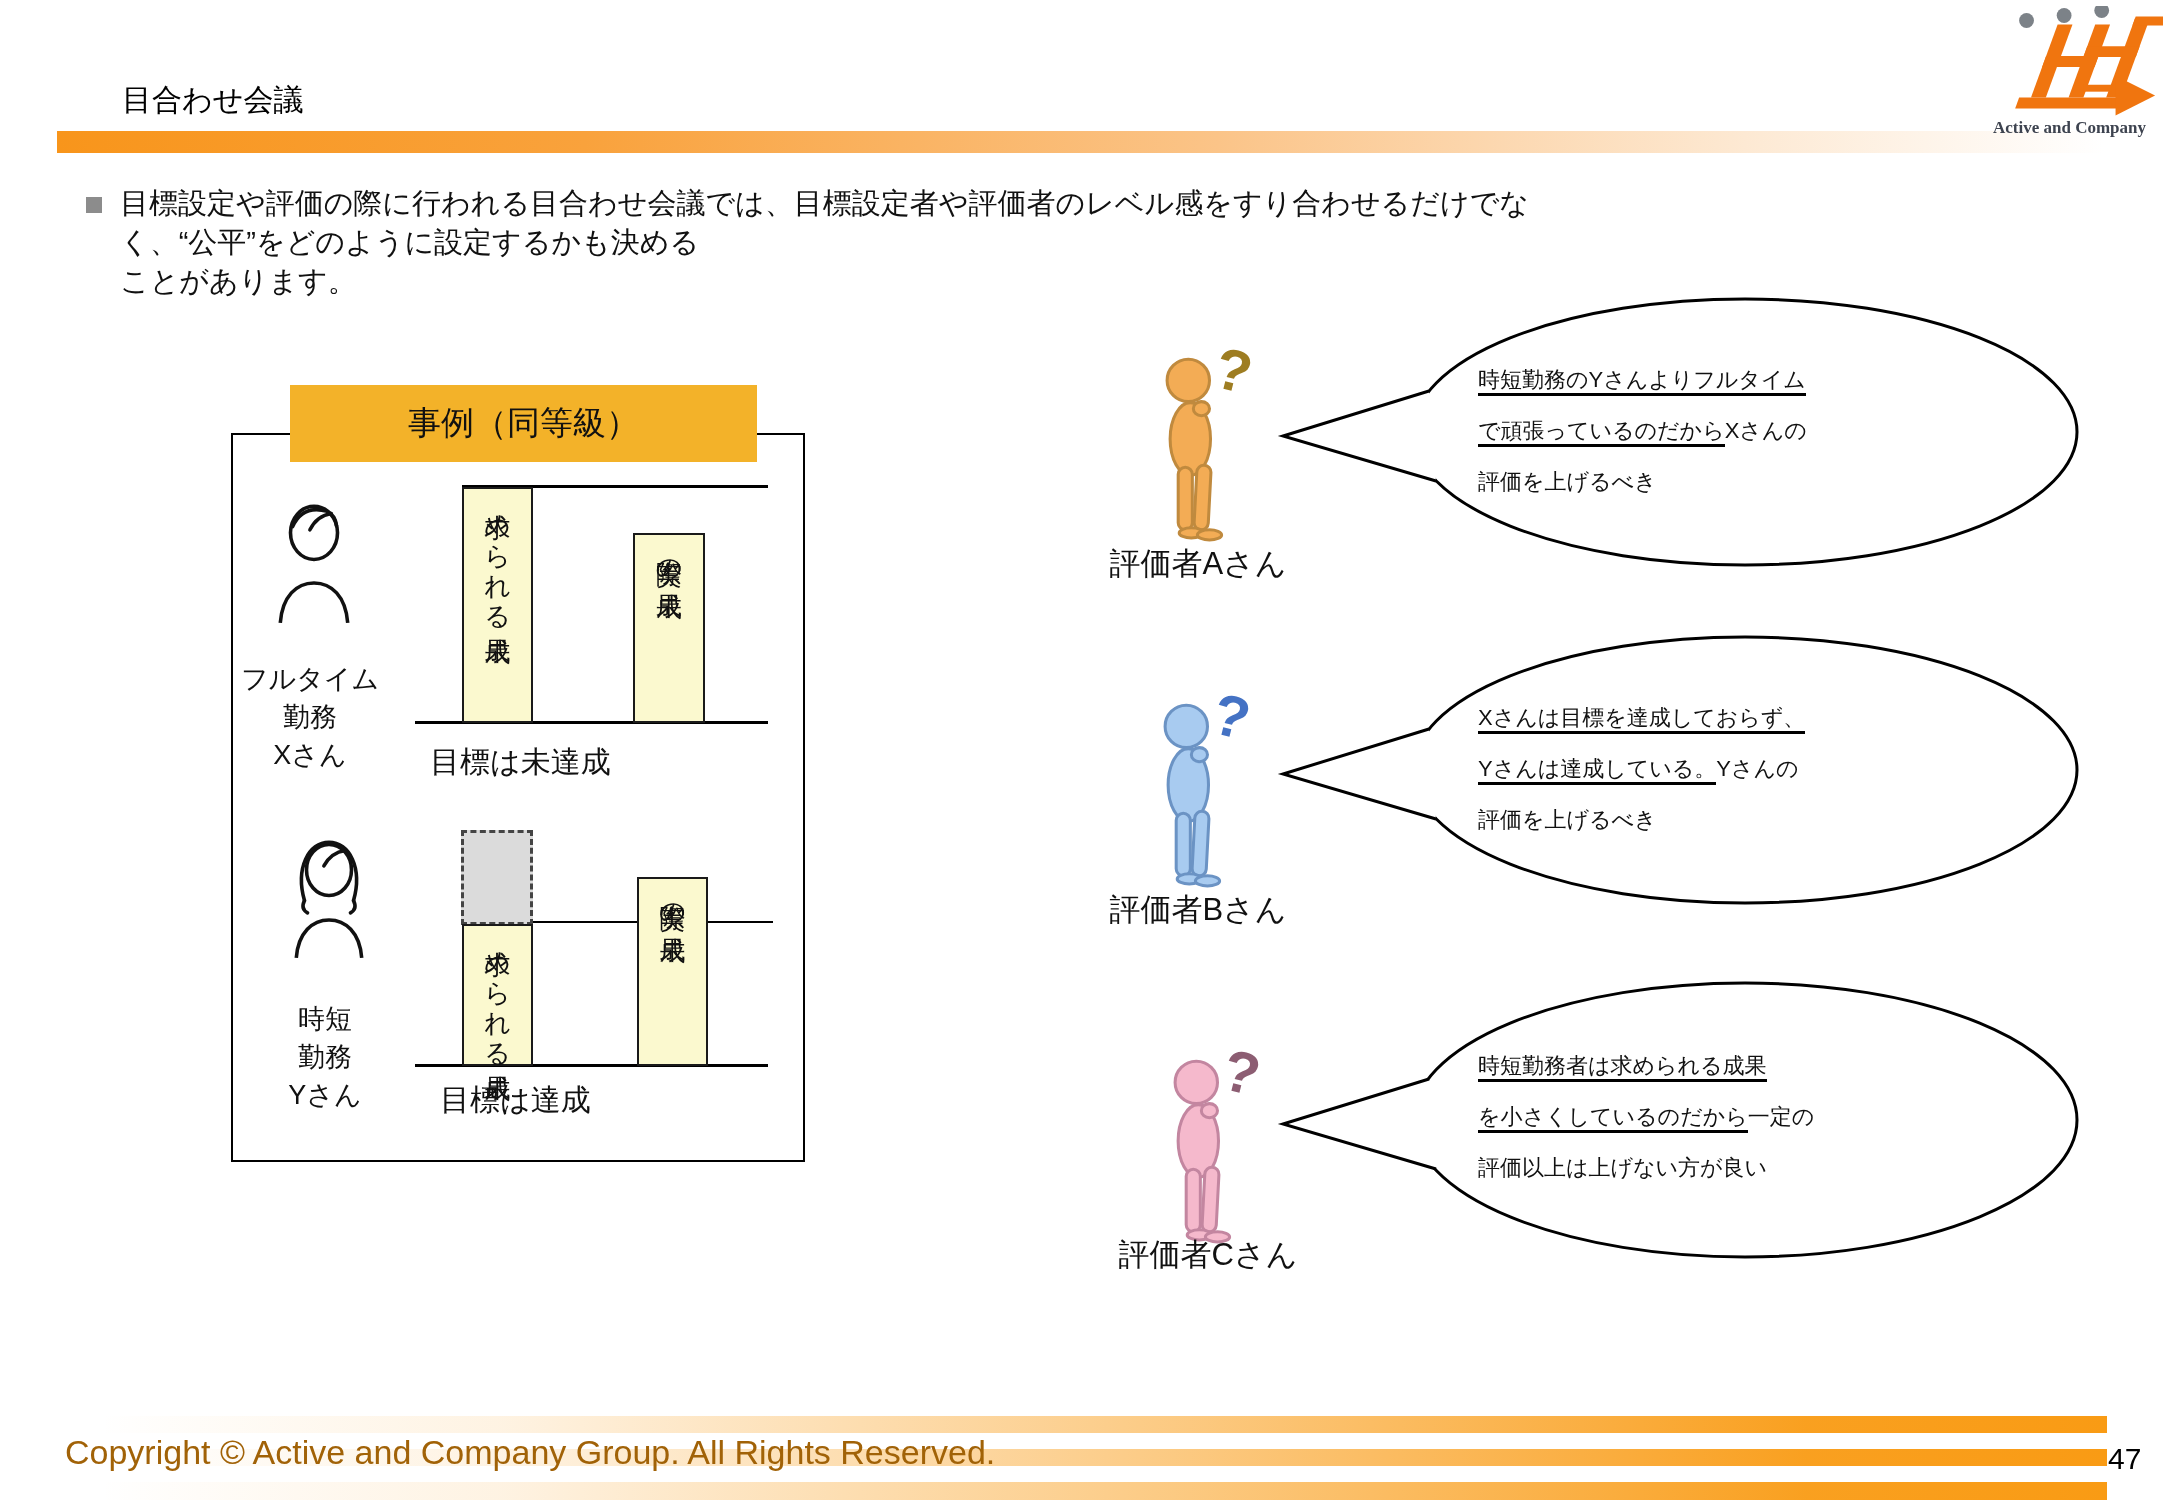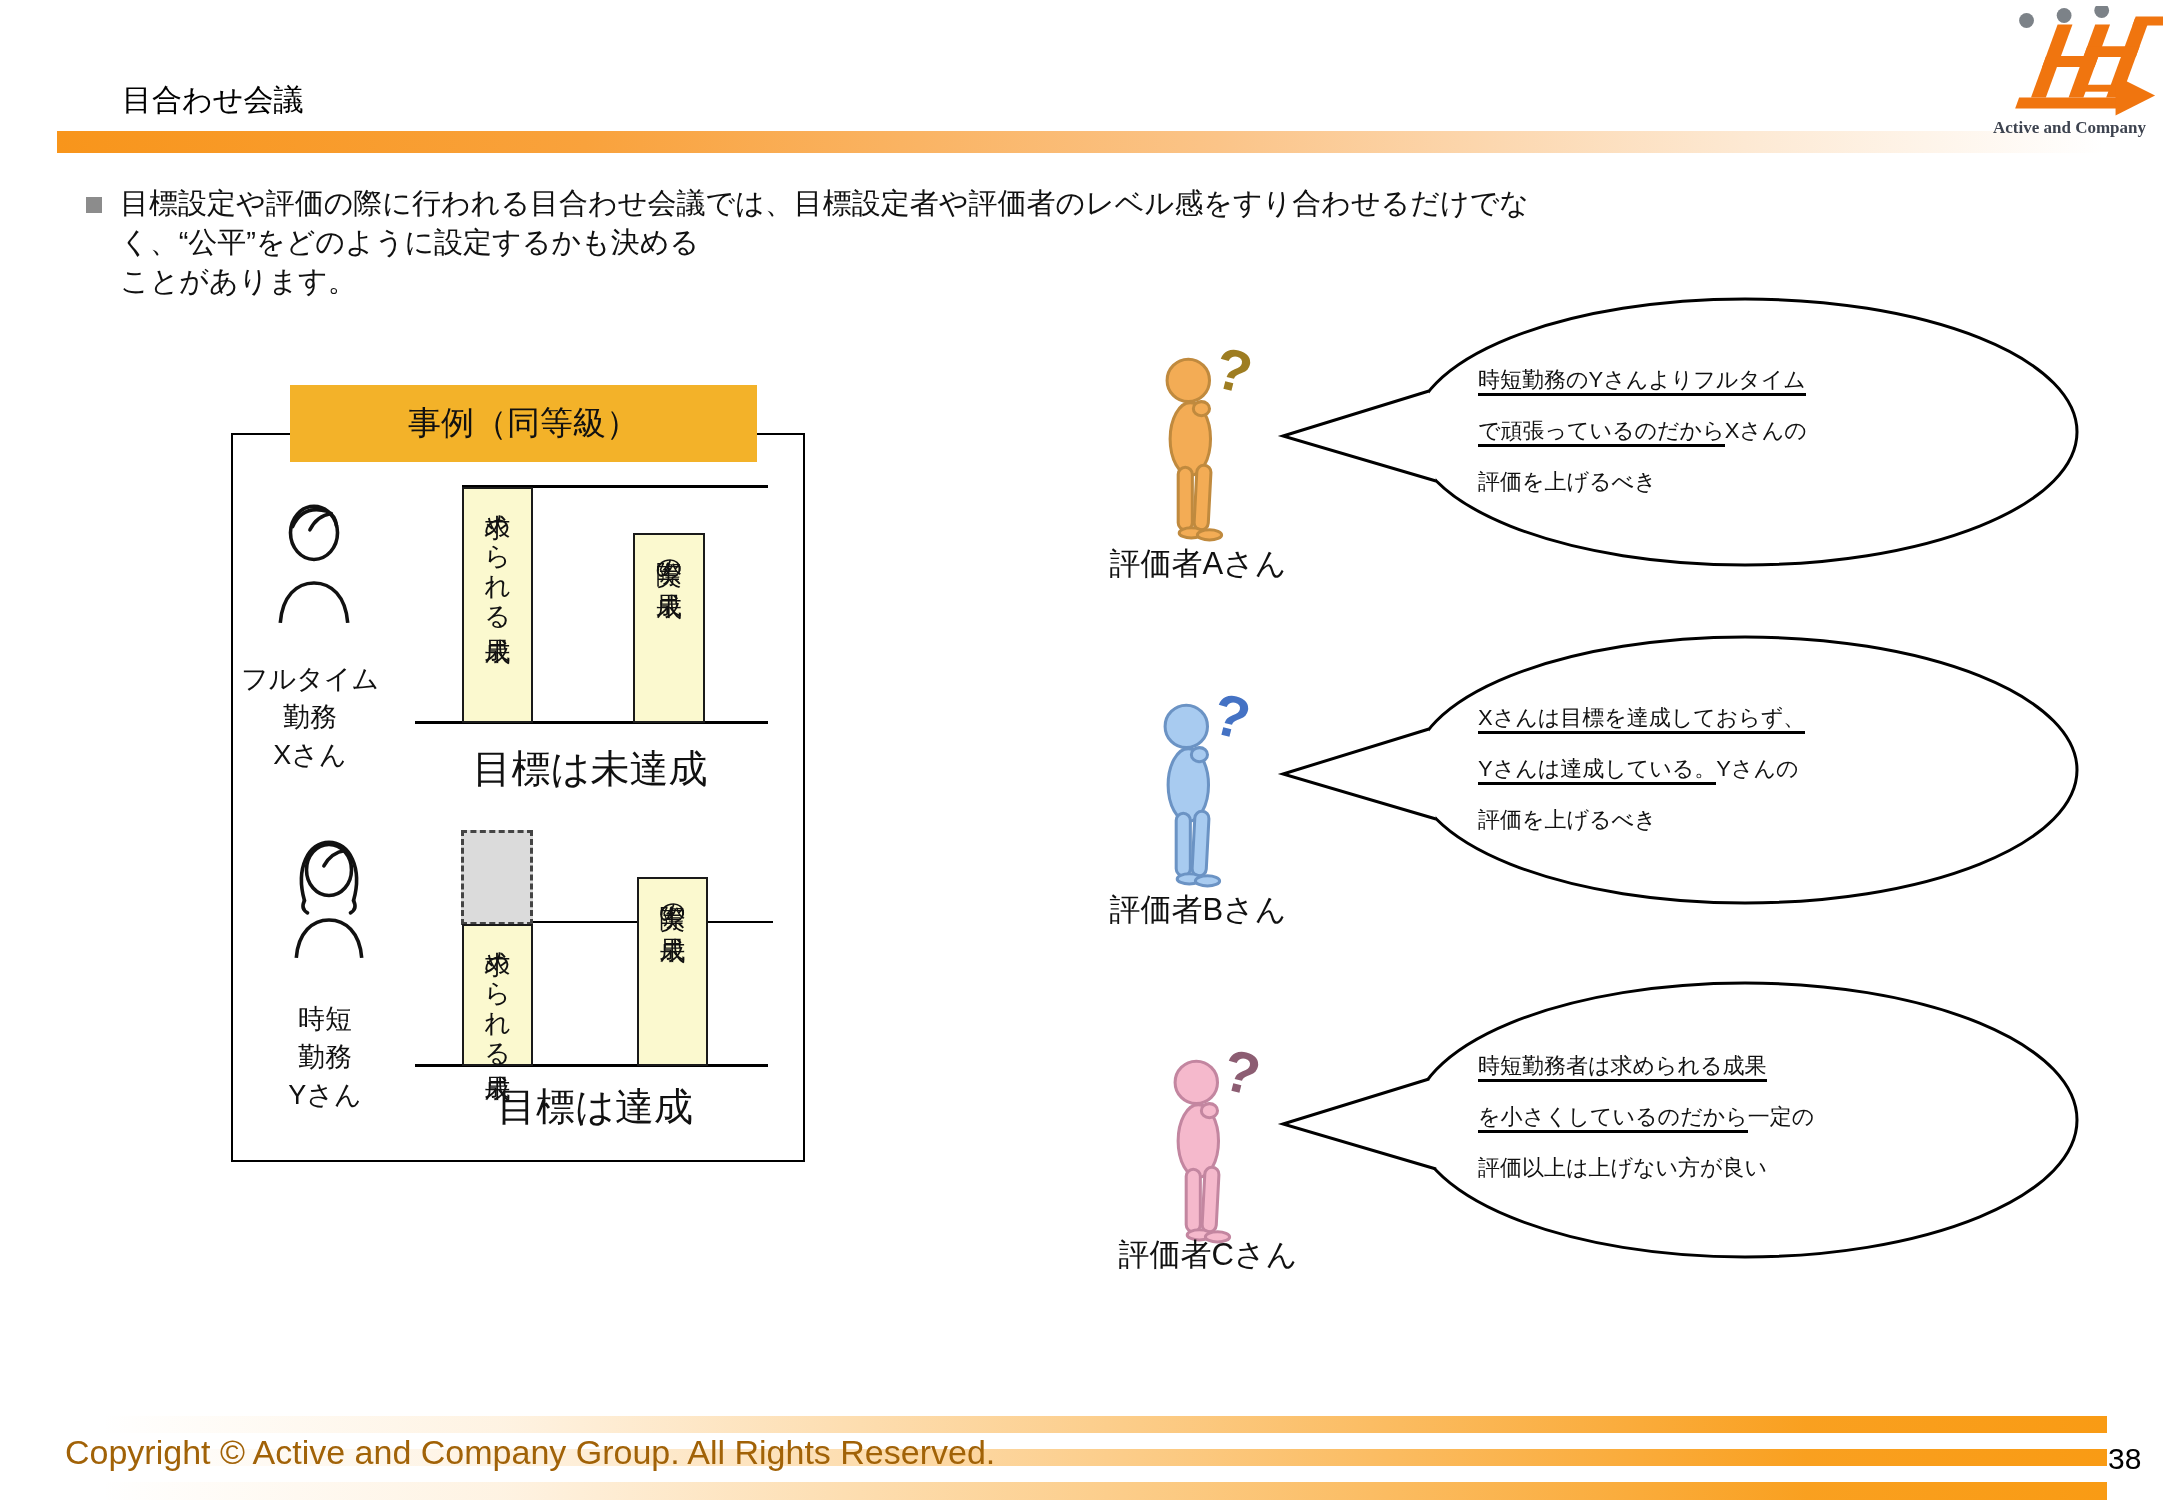--- a/index.html
+++ b/index.html
@@ -27,21 +27,21 @@
   .outer-box{left:231px; top:433px; width:570px; height:725px; border:2px solid #000; z-index:1;}
   .banner{left:290px; top:385px; width:467px; height:77px; background:var(--banner,#F3B229);
     display:flex; align-items:center; justify-content:center; font-size:33px; z-index:3;}
   .hline{background:#000; z-index:1;}
   .vbar{background:var(--barfill,#FBF9CF); border:2px solid #1a1a1a; box-sizing:border-box;
     display:flex; justify-content:center; align-items:flex-start; z-index:2;}
   .vtext{writing-mode:vertical-rl; text-orientation:upright; font-size:26px; letter-spacing:1px;
     line-height:31px; height:100%; padding-top:5px; box-sizing:border-box; color:#111;}
   .gap-box{left:461px; top:830px; width:72px; height:95px; background:var(--gap,#DBDBDB);
     border:3px dashed #444; box-sizing:border-box; z-index:2;}
-  .chart-caption{font-size:39px; text-align:center; z-index:2;}
+  .chart-caption{font-size:30px; z-index:2;}
   .avatar-svg .av{fill:#fff; stroke:#111; stroke-width:3.5px;}
   .avatar-svg .avl{fill:none; stroke:#111; stroke-width:3.5px; stroke-linecap:round;}
   .person-label{font-size:27px; line-height:38px; text-align:center; white-space:pre-line;}
   
   .thinker .bp{fill:var(--body); stroke:var(--line); stroke-width:3px;}
   .thinker .qm{fill:var(--qm); font-size:58px; font-weight:bold; font-family:"Liberation Sans","DejaVu Sans",sans-serif;}
   .eval-label{font-size:31px; text-align:center; width:240px;}
   .bubble-svg{z-index:1;}
   .bubble-el{fill:#fff; stroke:#000; stroke-width:3px;}
   .bubble-text{font-size:22px; line-height:51px; z-index:2; white-space:nowrap;}
@@ -189,15 +189,15 @@
   <div class="abs bubble-text" style="left:1478px;top:1040px;">
     <div><span class="u">時短勤務者は求められる成果</span><span></span></div>
     <div><span class="u">を小さくしているのだから</span><span>一定の</span></div>
     <div><span class="u"></span><span>評価以上は上げない方が良い</span></div>
   </div>
 
   <div class="abs stripe" style="top:1416px;"></div>
   <div class="abs stripe" style="top:1449px;"></div>
   <div class="abs stripe" style="top:1482px;height:18px;"></div>
   <div class="abs copyright">Copyright © Active and Company Group. All Rights Reserved.</div>
-  <div class="abs page-number">38</div>
+  <div class="abs page-number">47</div>
 
 </div>
 
 </body></html>

